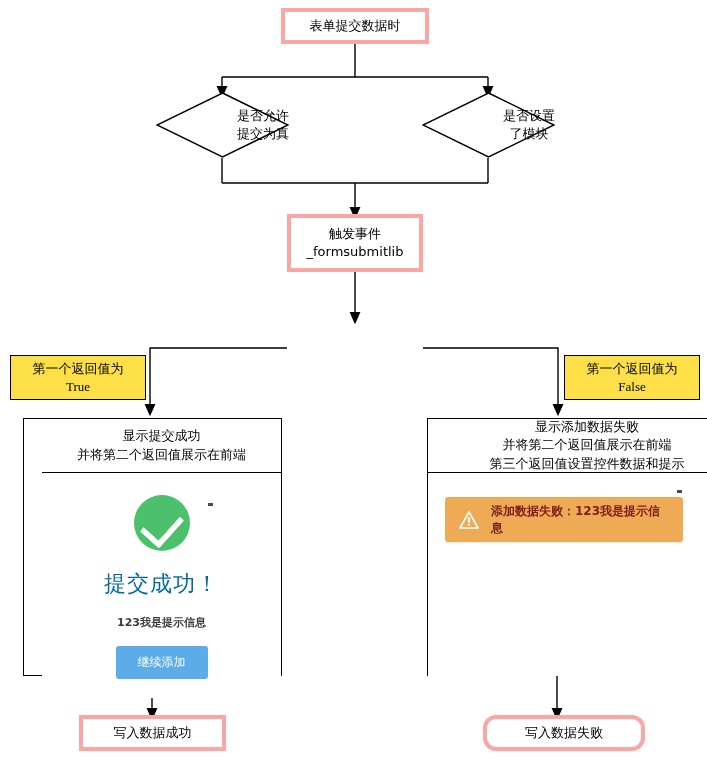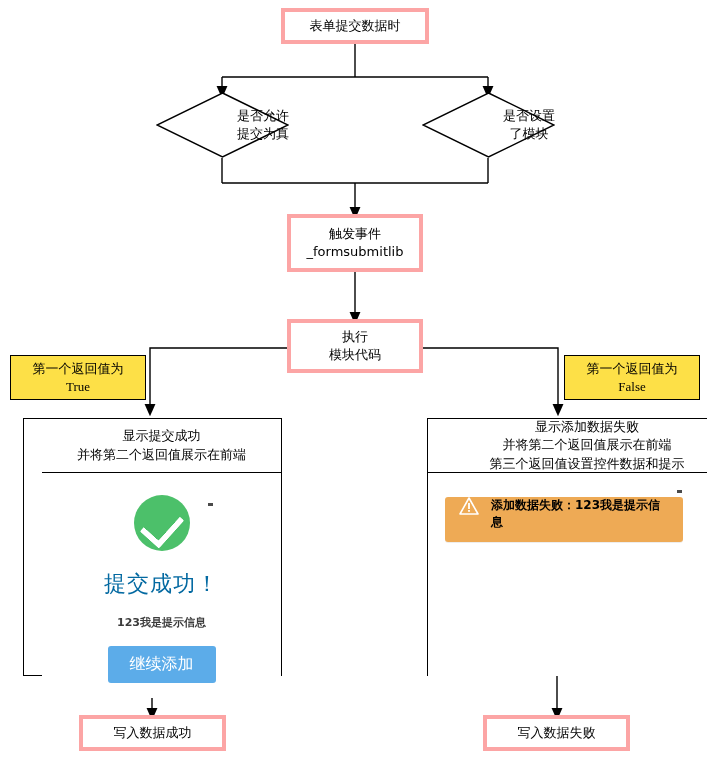--- a/index.html
+++ b/index.html
@@ -57,31 +57,31 @@
   }
   .success-title{
     text-align:center;color:#0369a1;font-size:22px;margin-top:18px;letter-spacing:1px;
   }
   .success-sub{
     text-align:center;color:#3c3c3c;font-size:11px;margin-top:16px;font-weight:bold;
   }
   .btn-wrap{display:flex;justify-content:center;margin-top:16px;}
   .btn-primary{
     background:#5cace9;color:#fff;border:none;border-radius:3px;
-    font-size:16px;padding:8px 22px;font-family:Liberation Mono, monospace;cursor:pointer;
+    font-size:12px;padding:8px 22px;font-family:Liberation Mono, monospace;cursor:pointer;
   }
   .cursor-dot{
     position:absolute;width:5px;height:3px;background:#4a4a4a;
   }
 
   
   .alert{
     position:absolute;box-sizing:border-box;
-    background:#eeaa55;color:#000000;border-radius:3px;
-    display:flex;gap:12px;
+    background:#eeaa55;color:#7f1d1d;border-radius:3px;
+    display:flex;align-items:center;gap:12px;
     padding:0 14px;font-size:12px;font-weight:bold;
     box-shadow:0 1px 0 rgba(0,0,0,0.07);
   }
   .warn-ico{width:20px;height:18px;flex:0 0 auto;}
 </style>
 </head>
 <body>
 
 <div id="canvas">
 
@@ -131,24 +131,20 @@
     </svg>
     <span class="dtext">是否设置
 了模块</span>
   </div>
 
   <div class="node" style="left:287px;top:214px;width:136px;height:58px;">
     <span>触发事件
 _formsubmitlib</span>
   </div>
 
-  <div class="node" style="left:287px;top:319px;width:136px;height:54px;">
-    <span>执行
-模块代码</span>
-  </div>
 
   <div class="label-box" style="left:10px;top:355px;width:136px;height:45px;">
     <span>第一个返回值为</span>
     <span class="en">True</span>
   </div>
 
   <div class="label-box" style="left:564px;top:355px;width:136px;height:45px;">
     <span>第一个返回值为</span>
     <span class="en">False</span>
   </div>
@@ -187,17 +183,17 @@
         </svg>
         <span>添加数据失败：123我是提示信息</span>
       </div>
     </div>
   </div>
 
   <div class="node" style="left:79px;top:715px;width:147px;height:36px;">
     <span>写入数据成功</span>
   </div>
 
-  <div class="node" style="left:483px;top:715px;width:147px;height:36px;">
+  <div class="node" style="left:483px;top:715px;width:162px;height:36px;border-radius:13px;">
     <span>写入数据失败</span>
   </div>
 
 </div>
 
 </body></html>

